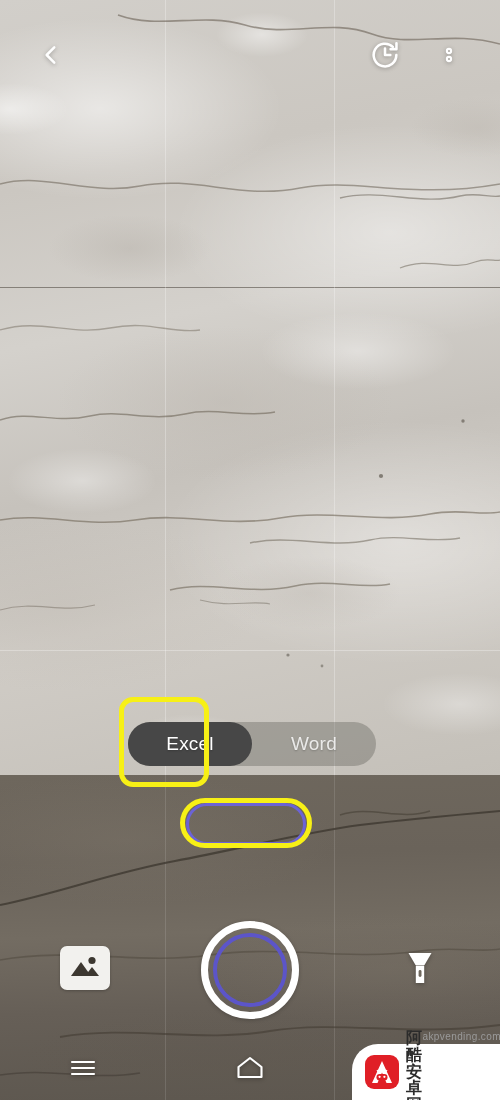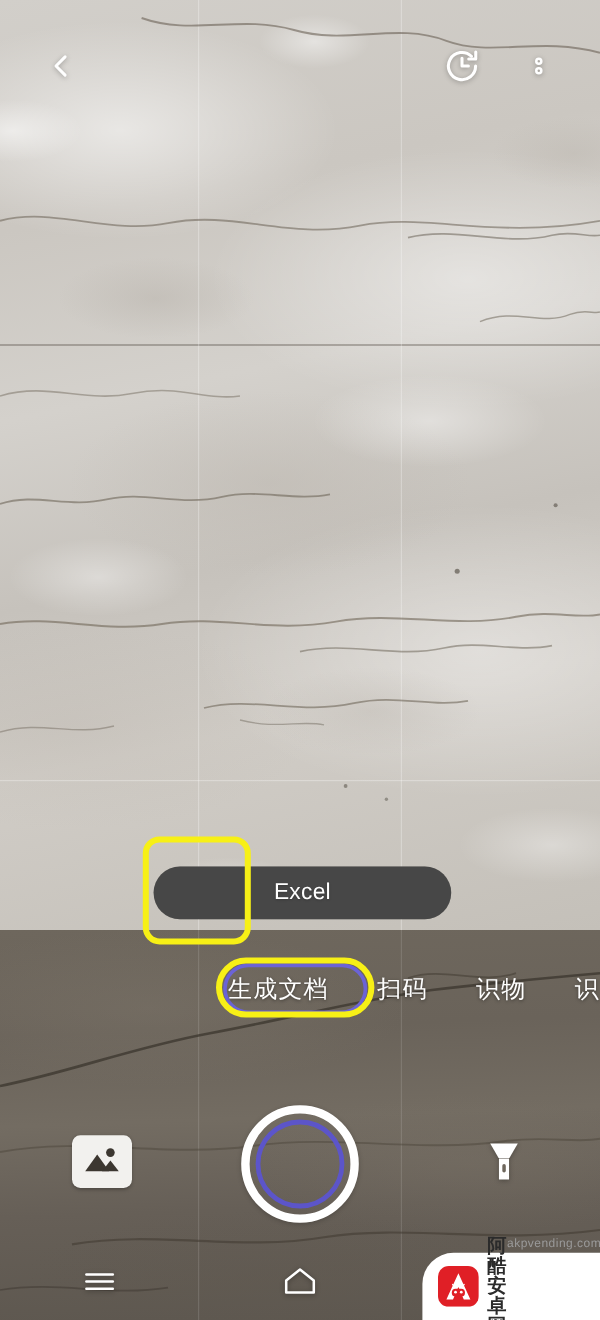--- a/index.html
+++ b/index.html
@@ -351,32 +351,24 @@
         <svg width="24" height="24" viewBox="0 0 24 24" fill="none" stroke="#ffffff" stroke-width="2.1">
           <circle cx="12" cy="8" r="2.1"></circle>
           <circle cx="12" cy="16" r="2.1"></circle>
         </svg>
       </span>
     </div>
   </div>
 
   <div class="doctype-track">
     <div class="doctype-item active">Excel</div>
+    <div class="doctype-item">Word</div>
   </div>
 
   <div class="mode-ring"></div>
-  <div class="mode-row">
-    <div class="mode-item active">生成文档</div>
-    <div class="mode-gap-1"></div>
-    <div class="mode-item">扫码</div>
-    <div class="mode-gap-2"></div>
-    <div class="mode-item">识物</div>
-    <div class="mode-gap-3"></div>
-    <div class="mode-item">识</div>
-  </div>
 
   <div class="hl-box hl-doctype"></div>
   <div class="hl-box hl-mode"></div>
 
   <div class="controls">
 
     <div class="gallery-btn" style="left:60px; top:41px;">
       <span>
         <svg width="34" height="30" viewBox="0 0 34 30">
           <circle cx="24" cy="9.5" r="3.6" fill="#3c3730"></circle>

